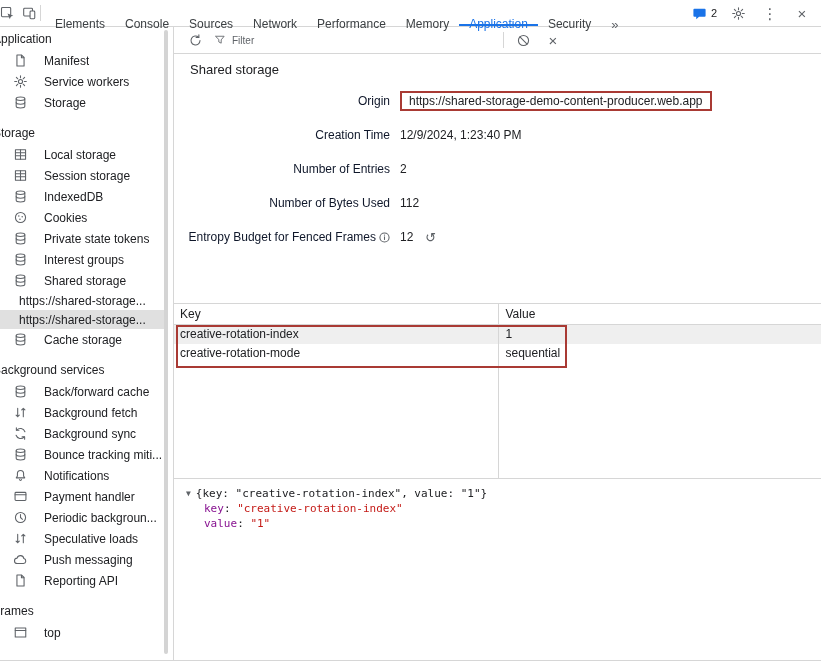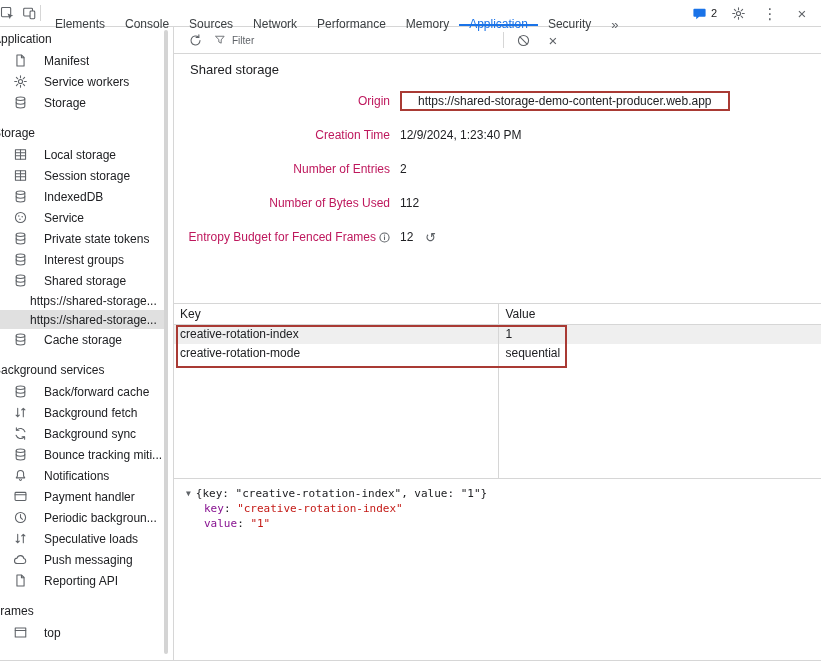--- a/index.html
+++ b/index.html
@@ -28,38 +28,38 @@
   .vsep{width:1px;height:16px;background:#d6d6d6;}
 
   
   .bodyrow{flex:1;display:flex;min-height:0;}
   .sidebar{width:173px;border-right:1px solid #d6d6d6;overflow:hidden;position:relative;padding-top:2px;flex:0 0 auto;}
   .sec-title{height:21px;line-height:21px;margin-left:-7px;white-space:nowrap;color:#202124;}
   .sec{margin-top:10px;}
   .sec:first-child{margin-top:0;}
   .item{height:21px;display:flex;align-items:center;gap:16px;padding-left:13px;cursor:pointer;white-space:nowrap;margin-right:8px;}
   .item .lbl{overflow:hidden;text-overflow:ellipsis;}
-  .child{height:19px;display:flex;align-items:center;padding-left:30px;cursor:pointer;white-space:nowrap;margin-right:8px;}
+  .child{height:19px;display:flex;align-items:center;padding-left:19px;cursor:pointer;white-space:nowrap;margin-right:8px;}
   .child.sel{background:#e0e0e0;}
   .sb-thumb{position:absolute;right:5px;top:3px;bottom:6px;width:4px;background:#d4d4d4;border-radius:2px;cursor:pointer;}
 
   
   .panel{flex:1;display:flex;flex-direction:column;min-width:0;}
   .ptoolbar{height:26px;border-bottom:1px solid #d6d6d6;display:flex;align-items:center;gap:8px;padding-left:10px;flex:0 0 auto;}
   .filterbox{flex:0 0 281px;display:flex;align-items:center;gap:6px;cursor:text;}
   .filter-input{border:none;outline:none;flex:1;font-family:inherit;font-size:10px;color:#202124;background:transparent;padding:0;}
   .filter-input::placeholder{color:#5f6368;}
   .content{flex:1;min-height:0;display:flex;flex-direction:column;}
   h2{font-size:13px;font-weight:500;margin:8px 16px 0 16px;color:#202124;}
 
   .fields{margin-top:14px;}
   .frow{display:grid;grid-template-columns:216px 1fr;column-gap:10px;align-items:center;min-height:20px;margin-bottom:14px;}
-  .flabel{text-align:right;display:flex;justify-content:flex-end;align-items:center;color:#be185d;}
+  .flabel{text-align:right;display:flex;justify-content:flex-end;align-items:center;color:#0f172a;}
   .fvalue{display:flex;align-items:center;gap:12px;min-width:0;}
-  .red-box{border:2px solid var(--annotation,#a52a2a);padding:1px 16px;display:inline-block;}
+  .red-box{border:2px solid var(--annotation,#a52a2a);padding:1px 7px;display:inline-block;}
   .reset{font-size:13px;color:#5f6368;cursor:pointer;line-height:1;}
 
   .kvtable{margin-top:42px;border-top:1px solid #d6d6d6;border-bottom:1px solid #d6d6d6;position:relative;height:174px;flex:0 0 auto;}
   .thead{display:grid;grid-template-columns:50% 50%;height:20px;line-height:20px;border-bottom:1px solid #d6d6d6;background:#fff;}
   .th{padding-left:6px;color:#202124;}
   .th + .th{padding-left:8px;}
   .trow{display:grid;grid-template-columns:50% 50%;height:19px;line-height:19px;cursor:default;}
   .trow.odd{background:#efefef;}
   .td{padding-left:6px;overflow:hidden;text-overflow:ellipsis;white-space:nowrap;}
   .td + .td{padding-left:8px;}
@@ -245,21 +245,21 @@
         <div class="item">
             <svg class="ic">
               <use href="#i-db"></use>
             </svg>
             <span class="lbl">IndexedDB</span>
           </div>
         <div class="item">
             <svg class="ic">
               <use href="#i-cookie"></use>
             </svg>
-            <span class="lbl">Service</span>
+            <span class="lbl">Cookies</span>
           </div>
         <div class="item">
             <svg class="ic">
               <use href="#i-db"></use>
             </svg>
             <span class="lbl">Private state tokens</span>
           </div>
         <div class="item">
             <svg class="ic">
               <use href="#i-db"></use>

